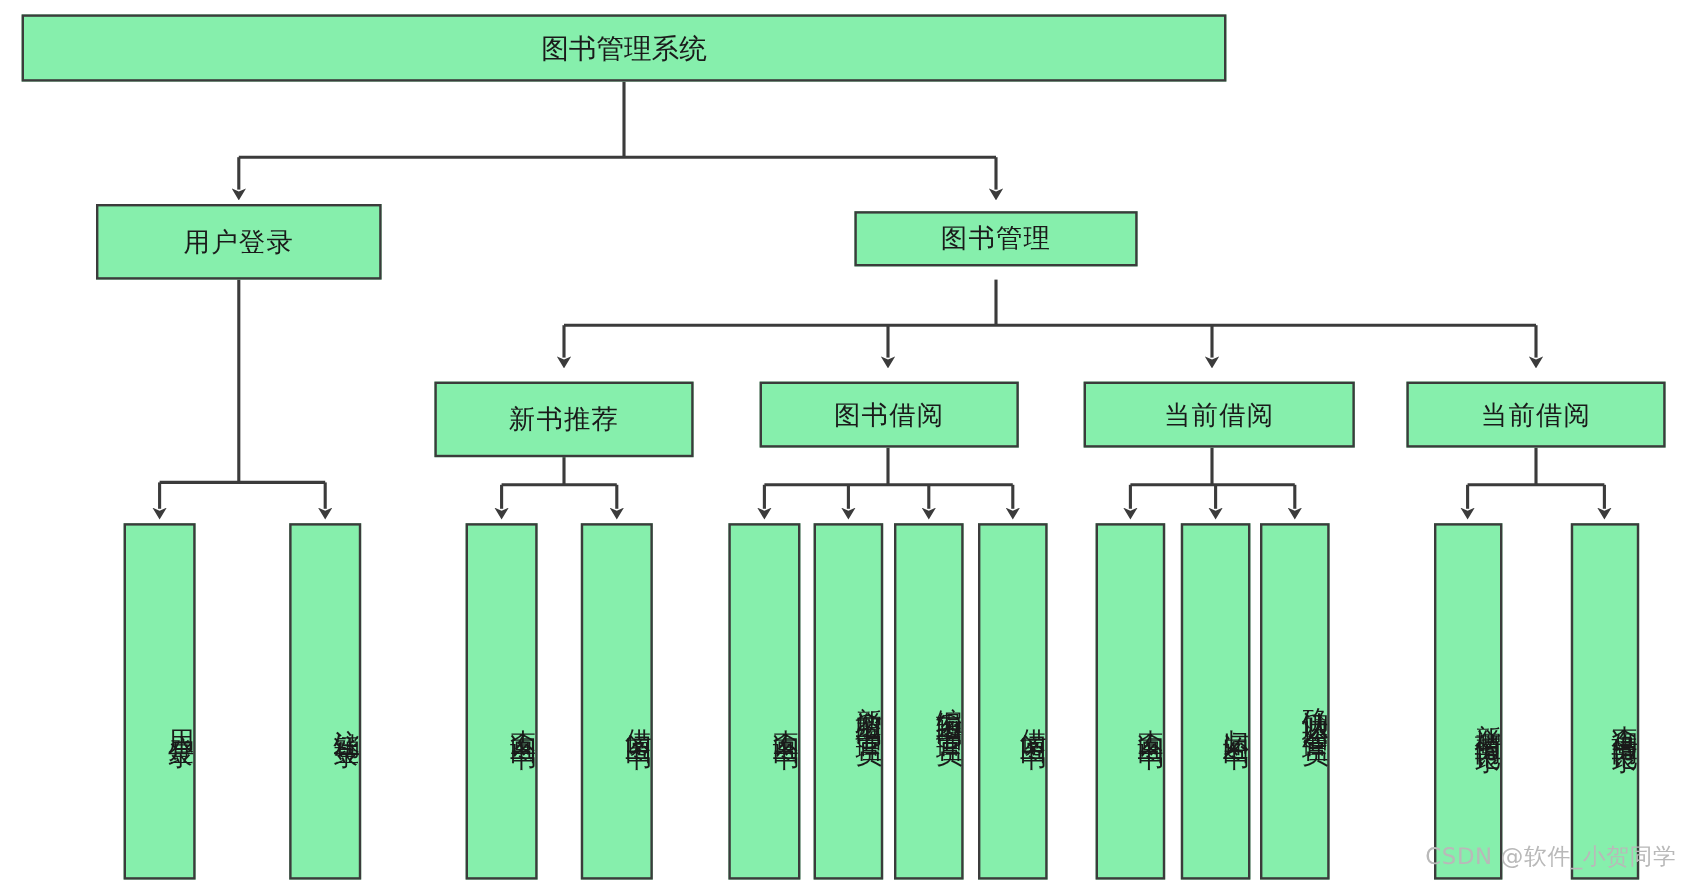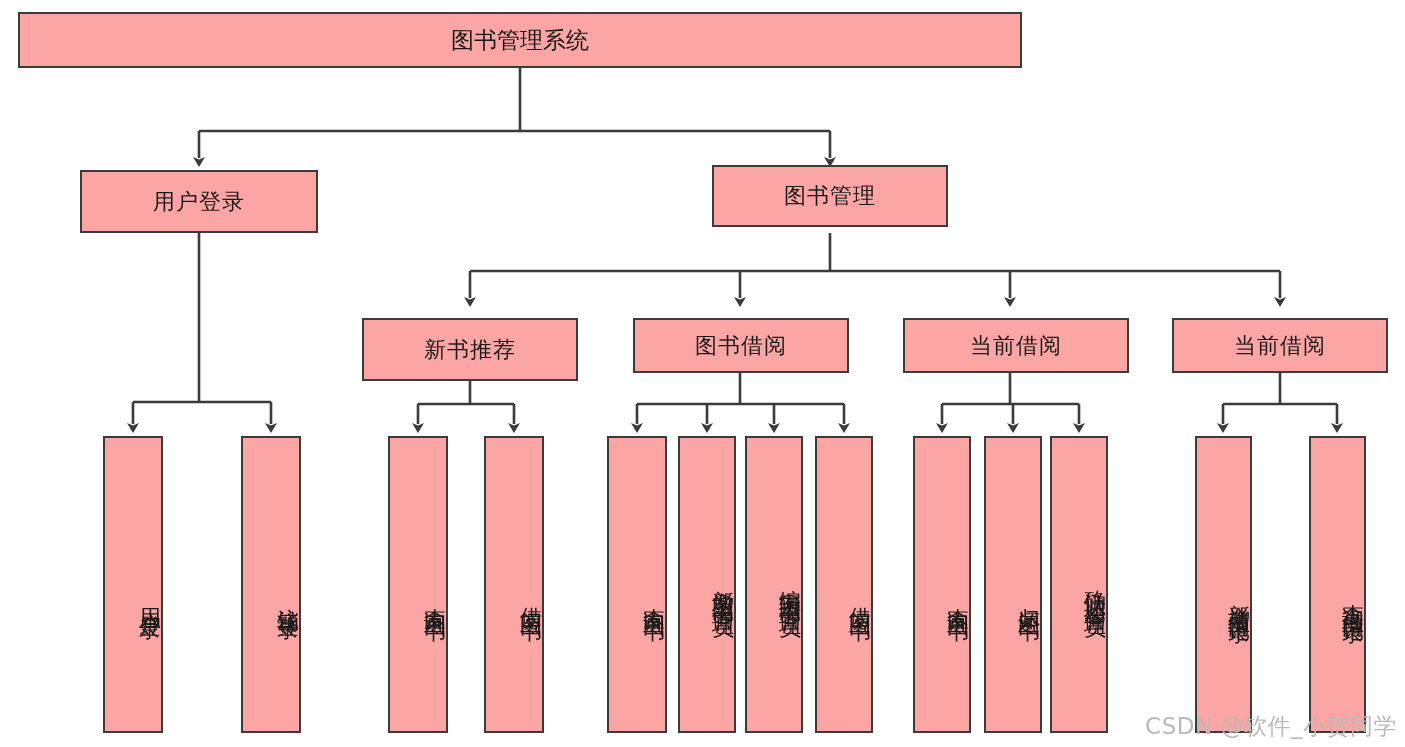--- a/index.html
+++ b/index.html
@@ -8,21 +8,21 @@
     background:#ffffff;
     font-family:"DejaVu Sans","Liberation Sans",sans-serif;
     overflow:hidden;
   }
   #canvas{position:relative;width:1405px;height:747px;}
   svg#edges{position:absolute;left:0;top:0;width:1405px;height:747px;}
 
   .node{
     position:absolute;
     box-sizing:border-box;
-    background:#fca5a5;
+    background:#86efac;
     border:2px solid #3b3b3b;
     display:flex;
     align-items:center;
     justify-content:center;
     color:#1a1a1a;
   }
   .node.h{
     font-size:22px;
     letter-spacing:1px;
   }
@@ -33,22 +33,22 @@
     font-size:22px;
     letter-spacing:4px;
     padding-top:26px;
     align-items:flex-start;
     justify-content:center;
     line-height:1;
   }
   .node.leaf.tall{padding-top:10px;}
   .watermark{
     position:absolute;
-    right:8px;bottom:5px;
-    font-size:23px;
+    right:8px;bottom:20px;
+    font-size:19px;
     color:#b9b9b9;
     white-space:nowrap;
     letter-spacing:0.5px;
   }
 </style>
 </head>
 <body>
 
 <div id="canvas">
 
@@ -102,21 +102,21 @@
     </g>
   </svg>
 
   <div class="node root" style="left:18px;top:12px;width:1004px;height:56px;">
     <span>图书管理系统</span>
   </div>
 
   <div class="node h" style="left:80px;top:170px;width:238px;height:63px;">
     <span>用户登录</span>
   </div>
-  <div class="node h" style="left:712px;top:165px;width:236px;height:62px;">
+  <div class="node h" style="left:712px;top:176px;width:236px;height:46px;">
     <span>图书管理</span>
   </div>
 
   <div class="node h" style="left:362px;top:318px;width:216px;height:63px;">
     <span>新书推荐</span>
   </div>
   <div class="node h" style="left:633px;top:318px;width:216px;height:55px;align-items:center;">
     <span>图书借阅</span>
   </div>
   <div class="node h" style="left:903px;top:318px;width:226px;height:55px;">

